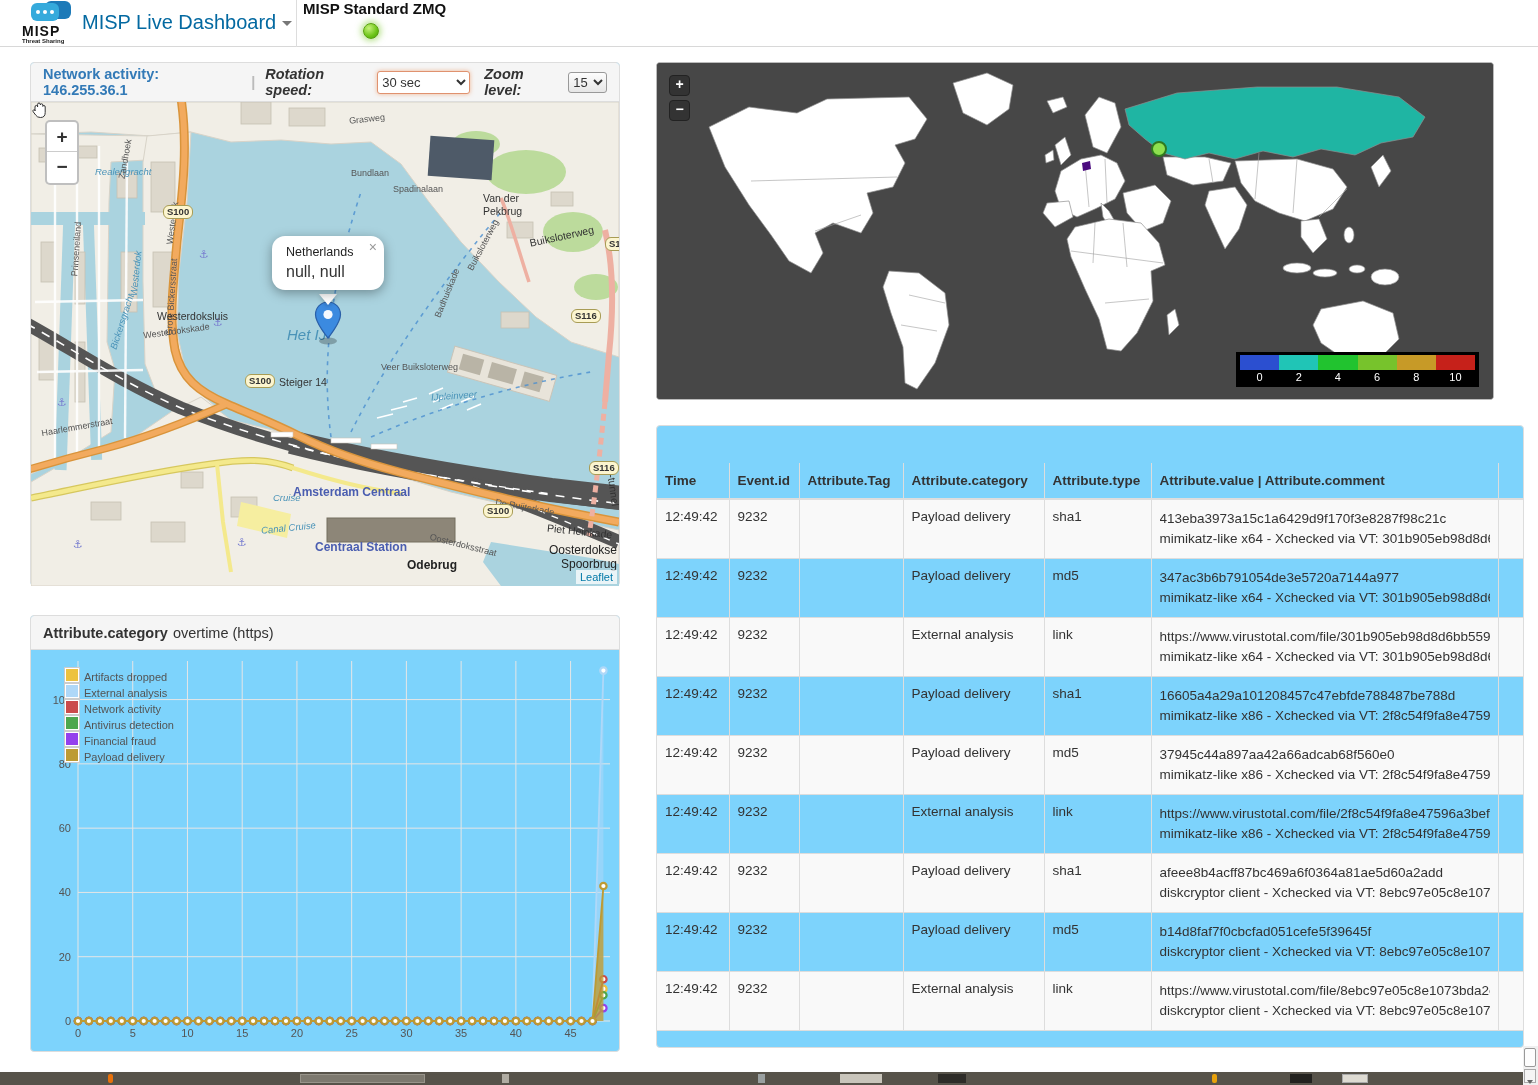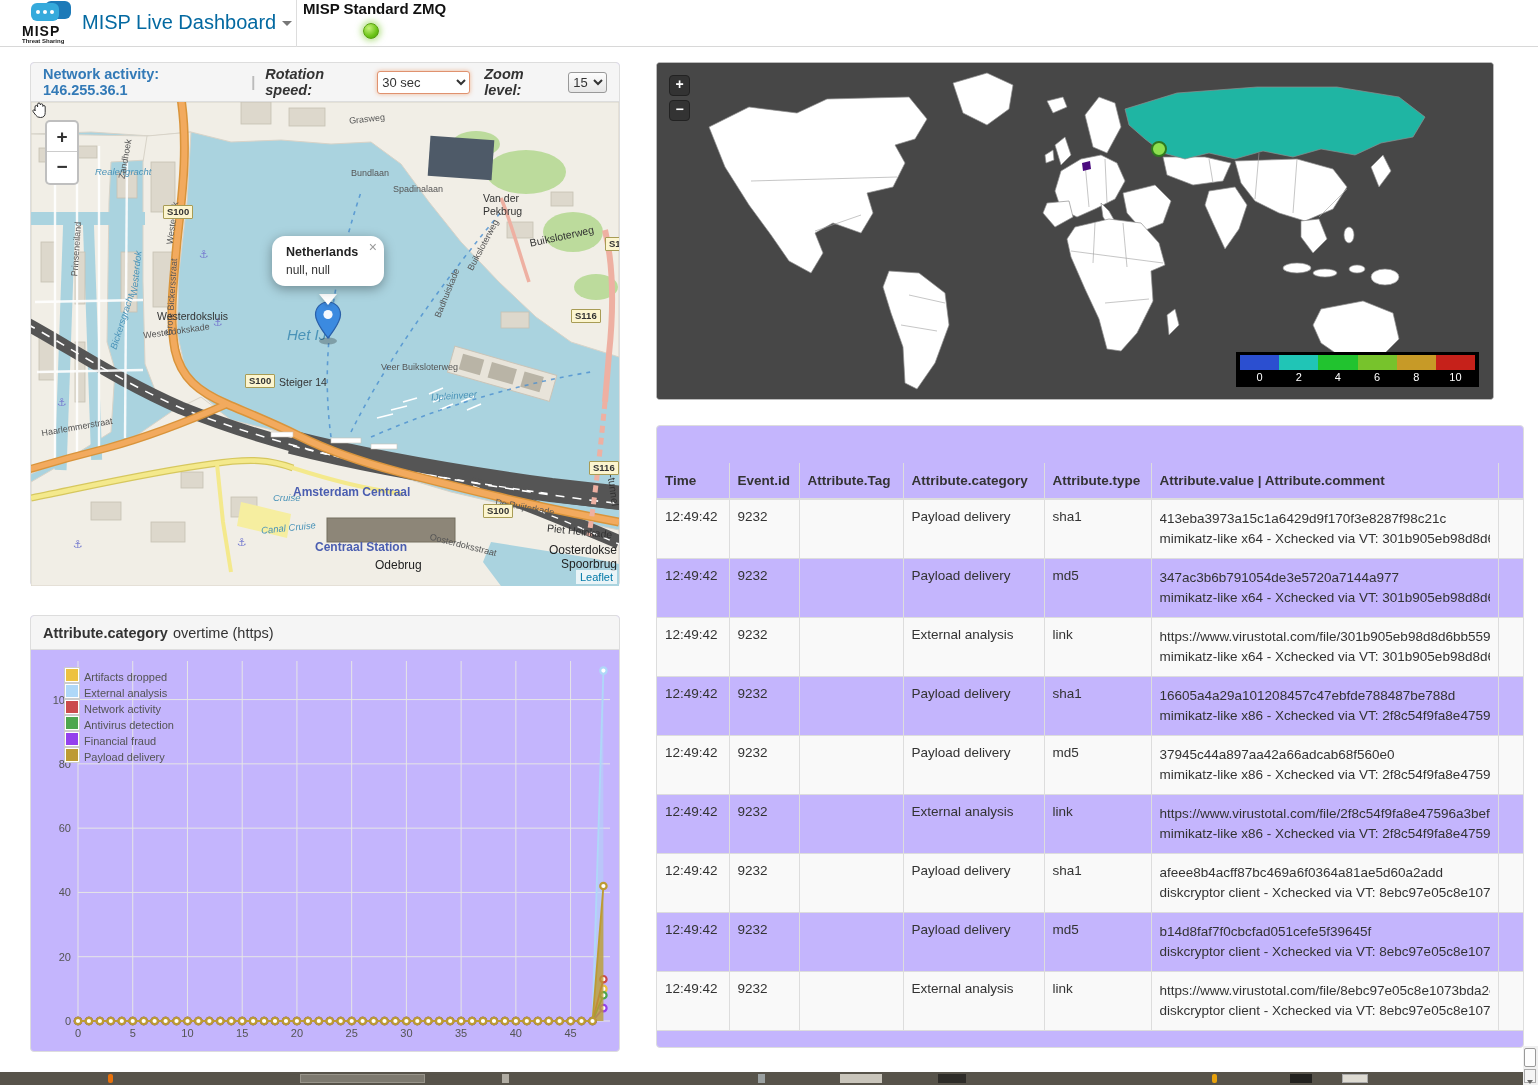--- a/index.html
+++ b/index.html
@@ -20,21 +20,21 @@
   .nav-title{position:absolute;left:82px;top:11px;font-size:20px;color:#0369a1;cursor:pointer}
   .nav-title .caret{display:inline-block;margin-left:6px;vertical-align:middle;
        border-left:5px solid transparent;border-right:5px solid transparent;border-top:5px solid #777}
   .nav-sep{position:absolute;left:296px;top:0;width:1px;height:47px;background:#ddd}
   .zmq-title{position:absolute;left:303px;top:0;font-size:15px;font-weight:bold;color:#111}
   .zmq-dot{position:absolute;left:363px;top:23px;width:14px;height:14px;border-radius:50%;
        background:radial-gradient(circle at 35% 30%,#c6f27a,#6cc417 60%,#4b9a0e);
        border:1px solid #57a10c;box-shadow:0 0 6px 2px rgba(120,200,40,.55)}
 
   
-  .panel{position:absolute;background:#c4b5fd;border:1px solid #ddd;border-radius:4px;box-sizing:border-box}
+  .panel{position:absolute;background:#7dd3fc;border:1px solid #ddd;border-radius:4px;box-sizing:border-box}
   .panel-hd{background:#f5f5f5;border-bottom:1px solid #ddd;border-radius:3px 3px 0 0;
             display:flex;align-items:center;padding:0 12px;box-sizing:border-box}
 
   
   #net-panel{left:30px;top:62px;width:590px;height:524px}
   #net-hd{height:39px;font-size:14.5px}
   #net-title{color:#337ab7;font-weight:bold}
   .hd-sep{color:#bbb;margin:0 10px;font-weight:bold}
   .ctl-label{font-style:italic;font-weight:bold;margin-right:6px}
   select{font-family:"Liberation Sans",sans-serif;font-size:13px;color:#333}
@@ -47,29 +47,29 @@
   #map{position:absolute;left:0;top:39px;width:588px;height:484px;overflow:hidden;background:#aad3df}
   #map svg{position:absolute;left:0;top:0}
   .ml{position:absolute;white-space:nowrap;pointer-events:none}
   .ml.water-lg{font-style:italic;font-size:15px;color:#4a93b8}
   .ml.water-sm{font-style:italic;font-size:9.5px;color:#4a93b8}
   .ml.place{font-weight:bold;font-size:12px;color:#4a5db0}
   .ml.road{font-size:10.5px;color:#333}
   .ml.road-lg{font-size:12px;color:#222}
   .ml.minor{font-size:9px;color:#555}
   .badge{position:absolute;font-size:9.5px;font-weight:bold;color:#333;background:#fcf5cf;
-         border:1px solid #a89c55;border-radius:1px;padding:0 3px;line-height:12px}
+         border:1px solid #a89c55;border-radius:6px;padding:0 3px;line-height:12px}
   .lf-zoom{position:absolute;left:14px;top:18px;width:30px;height:61px;background:#fff;
            border:2px solid rgba(0,0,0,.25);border-radius:5px;text-align:center;z-index:40}
   .lf-zoom div{height:29px;line-height:29px;font-size:19px;font-weight:bold;color:#333;cursor:pointer}
   .lf-zoom div:first-child{border-bottom:1px solid #ccc}
   .lf-pop{position:absolute;left:241px;top:134px;width:112px;background:#fff;border-radius:13px;
           box-shadow:0 3px 12px rgba(0,0,0,.35);padding:9px 14px;z-index:30;box-sizing:border-box}
-  .lf-pop .t{font-weight:bold;font-size:12.5px;color:#222;margin-bottom:4px}
-  .lf-pop .b{font-size:12px;color:#333}
+  .lf-pop .t{font-weight:normal;font-size:12.5px;color:#222;margin-bottom:4px}
+  .lf-pop .b{font-size:16px;color:#333}
   .lf-pop .x{position:absolute;right:7px;top:3px;font-size:14px;color:#999;cursor:pointer}
   .lf-tail{position:absolute;left:288px;top:192px;width:0;height:0;z-index:29;
            border-left:9px solid transparent;border-right:9px solid transparent;border-top:11px solid #fff;
            filter:drop-shadow(0 2px 2px rgba(0,0,0,.2))}
   .lf-attr{position:absolute;right:2px;bottom:2px;background:rgba(255,255,255,.75);
            font-size:11px;color:#0078A8;padding:1px 4px;z-index:40}
   #hand-cur{position:absolute;left:363px;top:338px;z-index:45}
 
   
   #chart-panel{left:30px;top:615px;width:590px;height:437px}
@@ -306,21 +306,21 @@
         <span class="ml road" style="left: 126px; top: 208px;">Westerdoksluis</span>
         <span class="ml minor" style="left: 112px; top: 224px; transform: rotate(-8deg);">Westerdokskade</span>
         <span class="ml water-lg" style="left: 256px; top: 224px;">Het IJ</span>
         <span class="ml road" style="left: 248px; top: 274px; text-align: center;">Steiger 14</span>
         <span class="ml minor" style="left: 350px; top: 260px;">Veer Buiksloterweg</span>
         <span class="ml water-sm" style="left: 400px; top: 288px; transform: rotate(-4deg);">IJpleinveer</span>
         <span class="ml place" style="left: 262px; top: 383px;">Amsterdam Centraal</span>
         <span class="ml place" style="left: 284px; top: 438px;">Centraal Station</span>
         <span class="ml water-sm" style="left: 230px; top: 420px; transform: rotate(-6deg);">Canal Cruise</span>
         <span class="ml water-sm" style="left: 242px; top: 390px;">Cruise</span>
-        <span class="ml road-lg" style="left: 344px; top: 456px;">Odebrug</span>
+        <span class="ml road-lg" style="left: 376px; top: 456px; font-weight: bold;">Odebrug</span>
         <span class="ml minor" style="left: 398px; top: 438px; transform: rotate(14deg);">Oosterdoksstraat</span>
         <span class="ml minor" style="left: 464px; top: 400px; transform: rotate(10deg);">De Ruijterkade</span>
         <span class="ml road" style="left: 516px; top: 423px; transform: rotate(6deg);">Piet Heinkade</span>
         <span class="ml road-lg" style="left: 518px; top: 441px;">Oosterdokse</span>
         <span class="ml road-lg" style="left: 530px; top: 455px;">Spoorbrug</span>
         <span class="ml road" style="left: 562px; top: 378px; transform: rotate(82deg);">IJ-tunnel</span>
         <span class="ml minor" style="left: 10px; top: 320px; transform: rotate(-10deg);">Haarlemmerstraat</span>
         <span class="badge" style="left: 132px; top: 103px;">S100</span>
         <span class="badge" style="left: 214px; top: 272px;">S100</span>
         <span class="badge" style="left: 452px; top: 402px;">S100</span>

